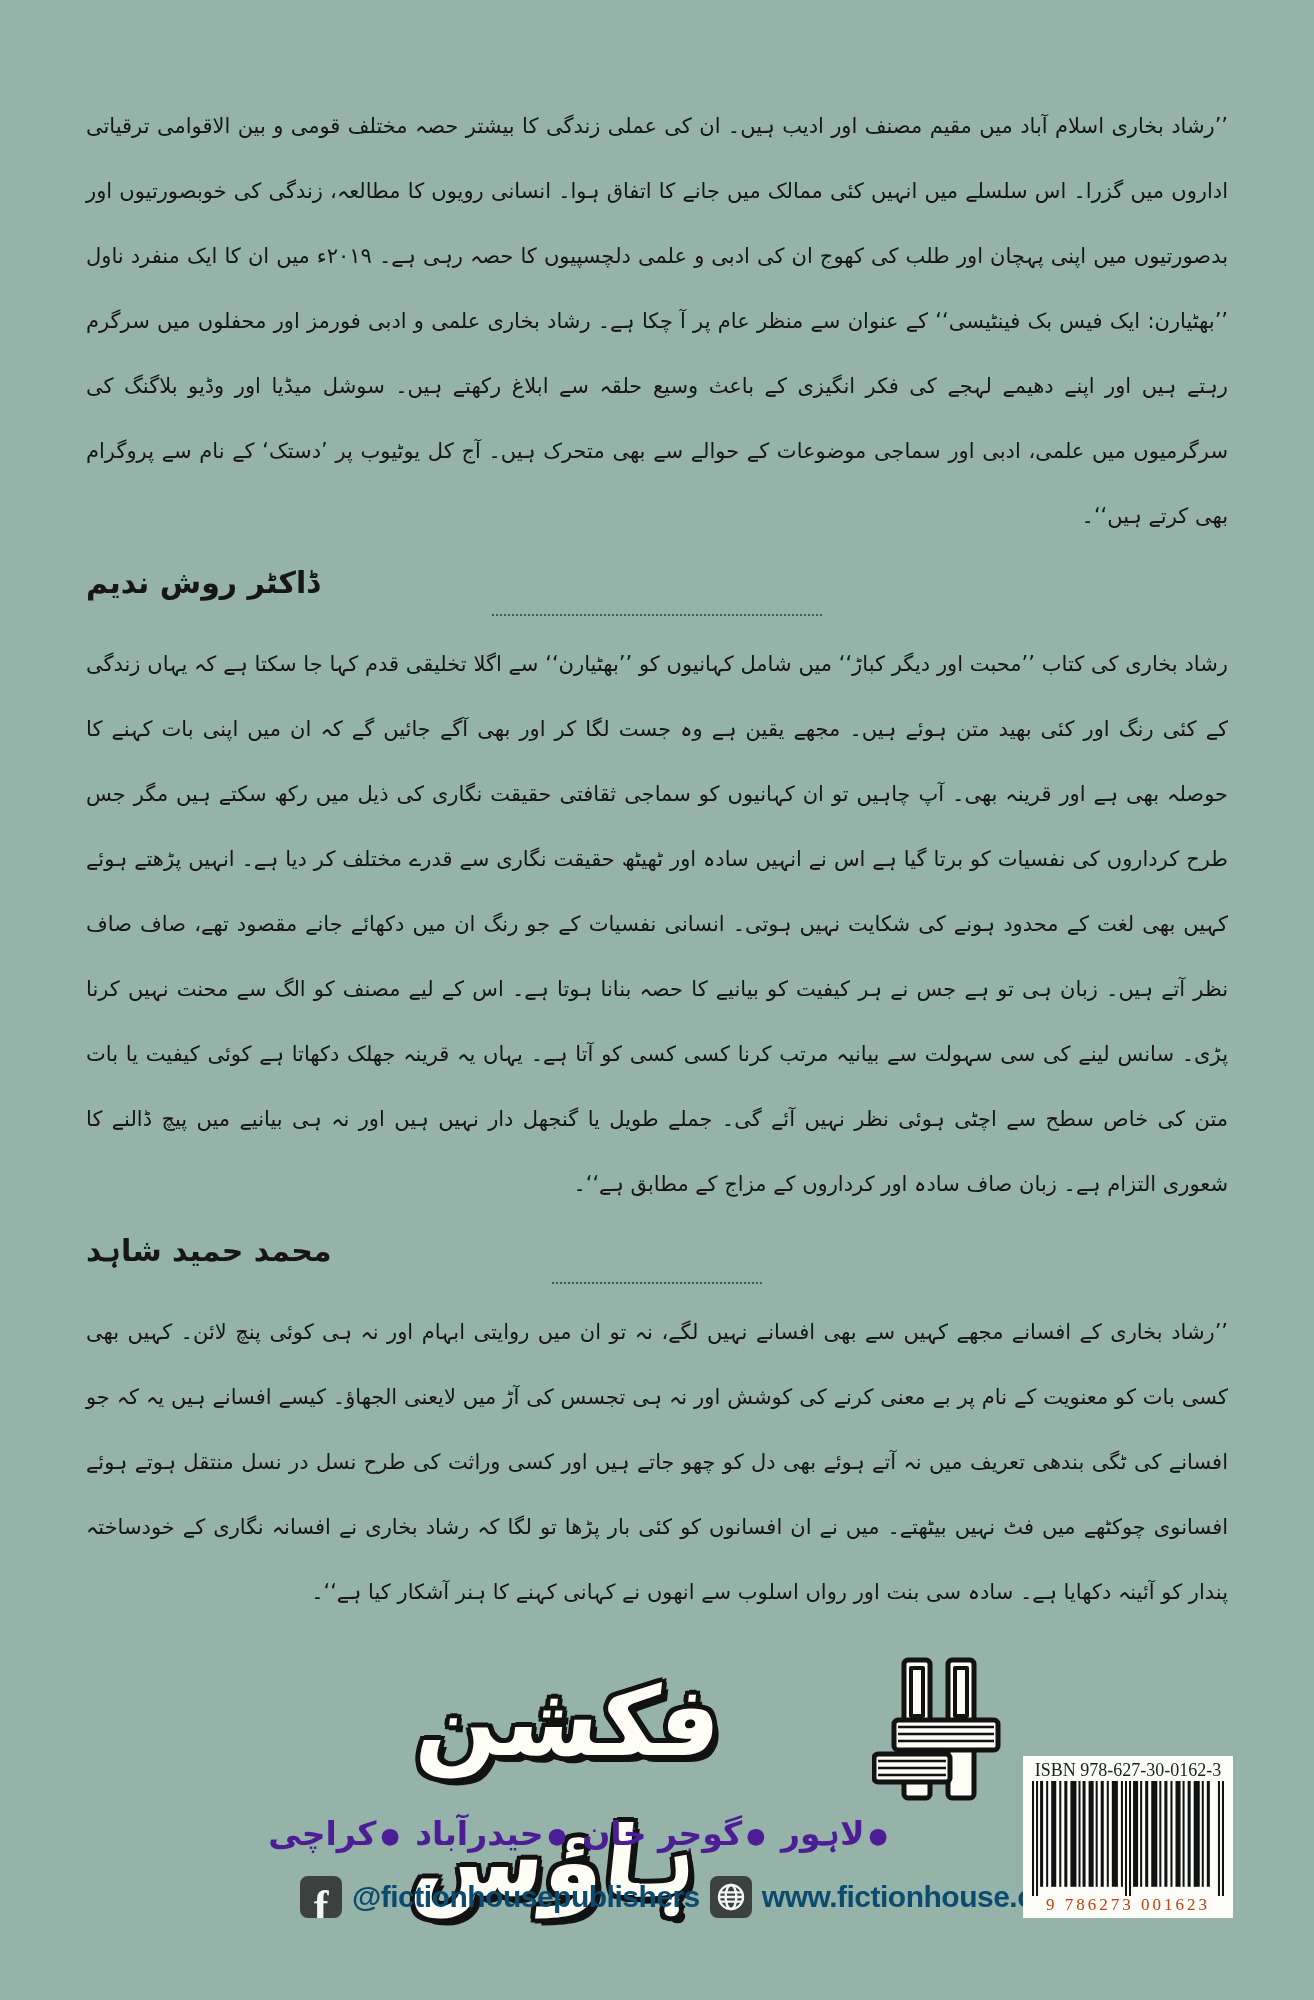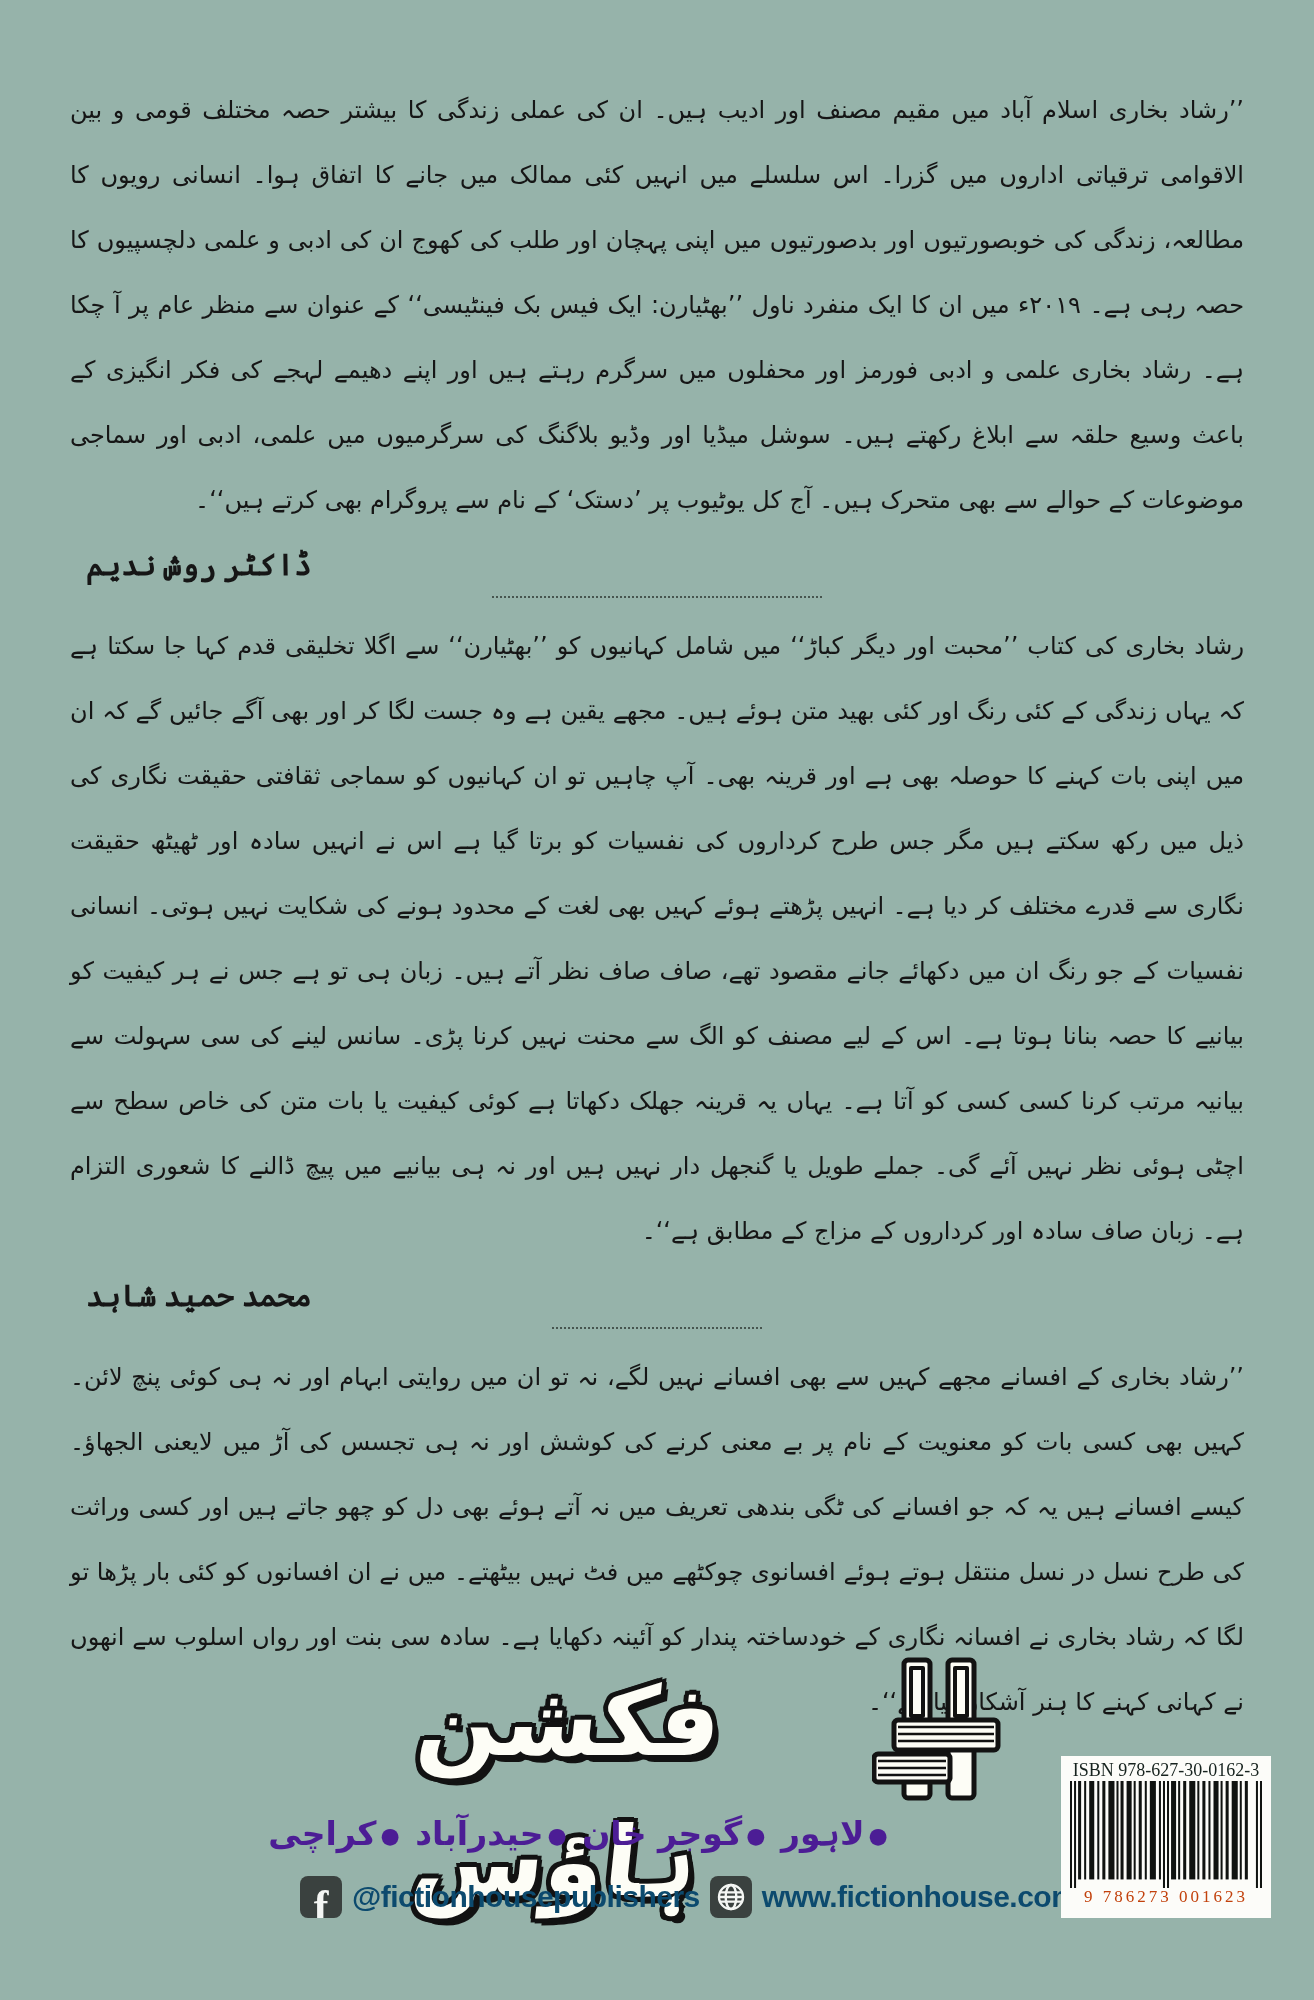--- a/index.html
+++ b/index.html
@@ -10,32 +10,31 @@
     overflow:hidden;
     font-family:"DejaVu Sans",sans-serif;
   }
   
   .reviews{
     position:absolute;top:78px;left:70px;width:1174px;
     direction:rtl;
     color:#161616;
   }
   .quote{
-    font-size:24px;line-height:65px;
+    font-size:21px;line-height:65px;
     text-align:justify;
-    margin:0;
+    margin:16px;
     font-family:"DejaVu Sans",sans-serif;
   }
   .attribution{
     direction:rtl;
     text-align:left;
     font-size:30px;font-weight:bold;
     margin:14px 0 4px 0;
     padding-left:16px;
-    font-family:Liberation Serif, serif;
   }
   .divider{
     border:none;border-top:2px dotted #47554f;
     width:330px;margin:14px auto 16px auto;
   }
   .divider.short{width:210px;}
   
   .logo-text{
     position:absolute;left:262px;top:1652px;width:600px;
     direction:rtl;text-align:center;
@@ -73,24 +72,24 @@
     font-weight:bold;font-size:44px;line-height:38px;
     margin-bottom:-8px;
   }
   .badge.globe{align-items:center;}
   .social .txt{
     font-size:30px;font-weight:bold;color:#0c4a6e;
     letter-spacing:-0.5px;white-space:nowrap;
   }
   
   .barcode-box{
-    position:absolute;left:1061px;top:1756px;width:210px;height:162px;
+    position:absolute;left:1023px;top:1756px;width:210px;height:162px;
     background:#fcfcf9;
     display:flex;flex-direction:column;align-items:center;
-    box-sizing:border-box;padding:3px 8px 12px 8px;
+    box-sizing:border-box;padding:3px 8px 4px 8px;
   }
   .isbn-label{
     font-family:"Liberation Serif",serif;
     font-size:18px;color:#16221e;white-space:nowrap;
     line-height:22px;
   }
   .bars{flex:1 1 auto;width:192px;}
   .isbn-digits{
     font-family:"Liberation Serif",serif;
     font-size:17px;color:#c2410c;letter-spacing:3px;

